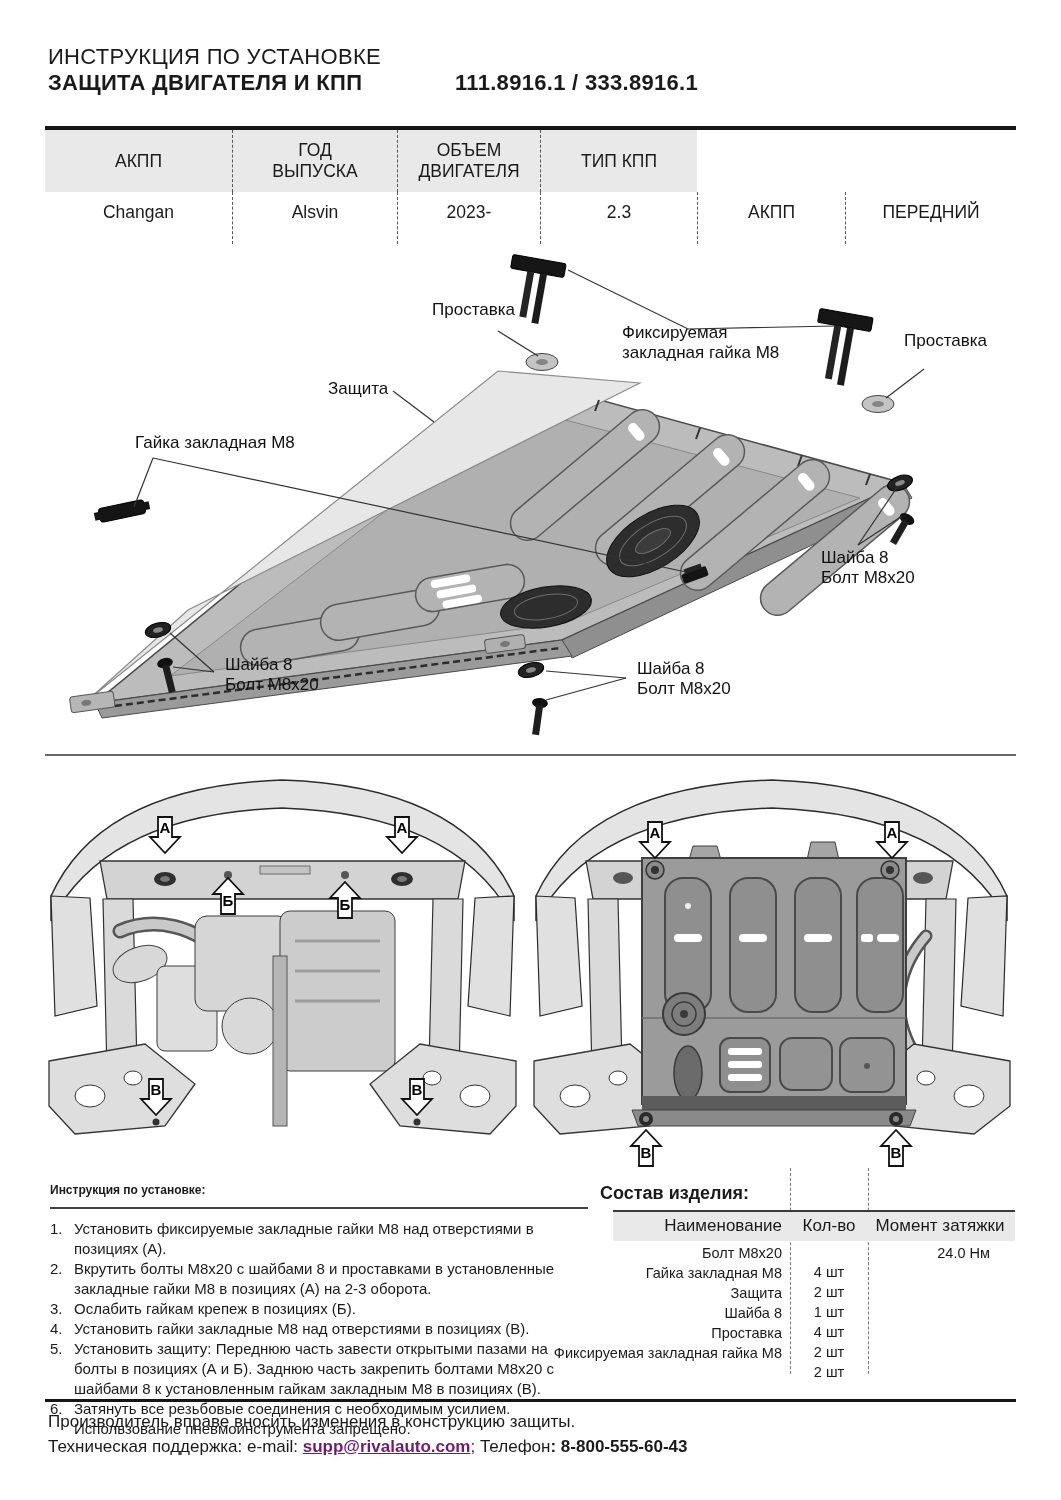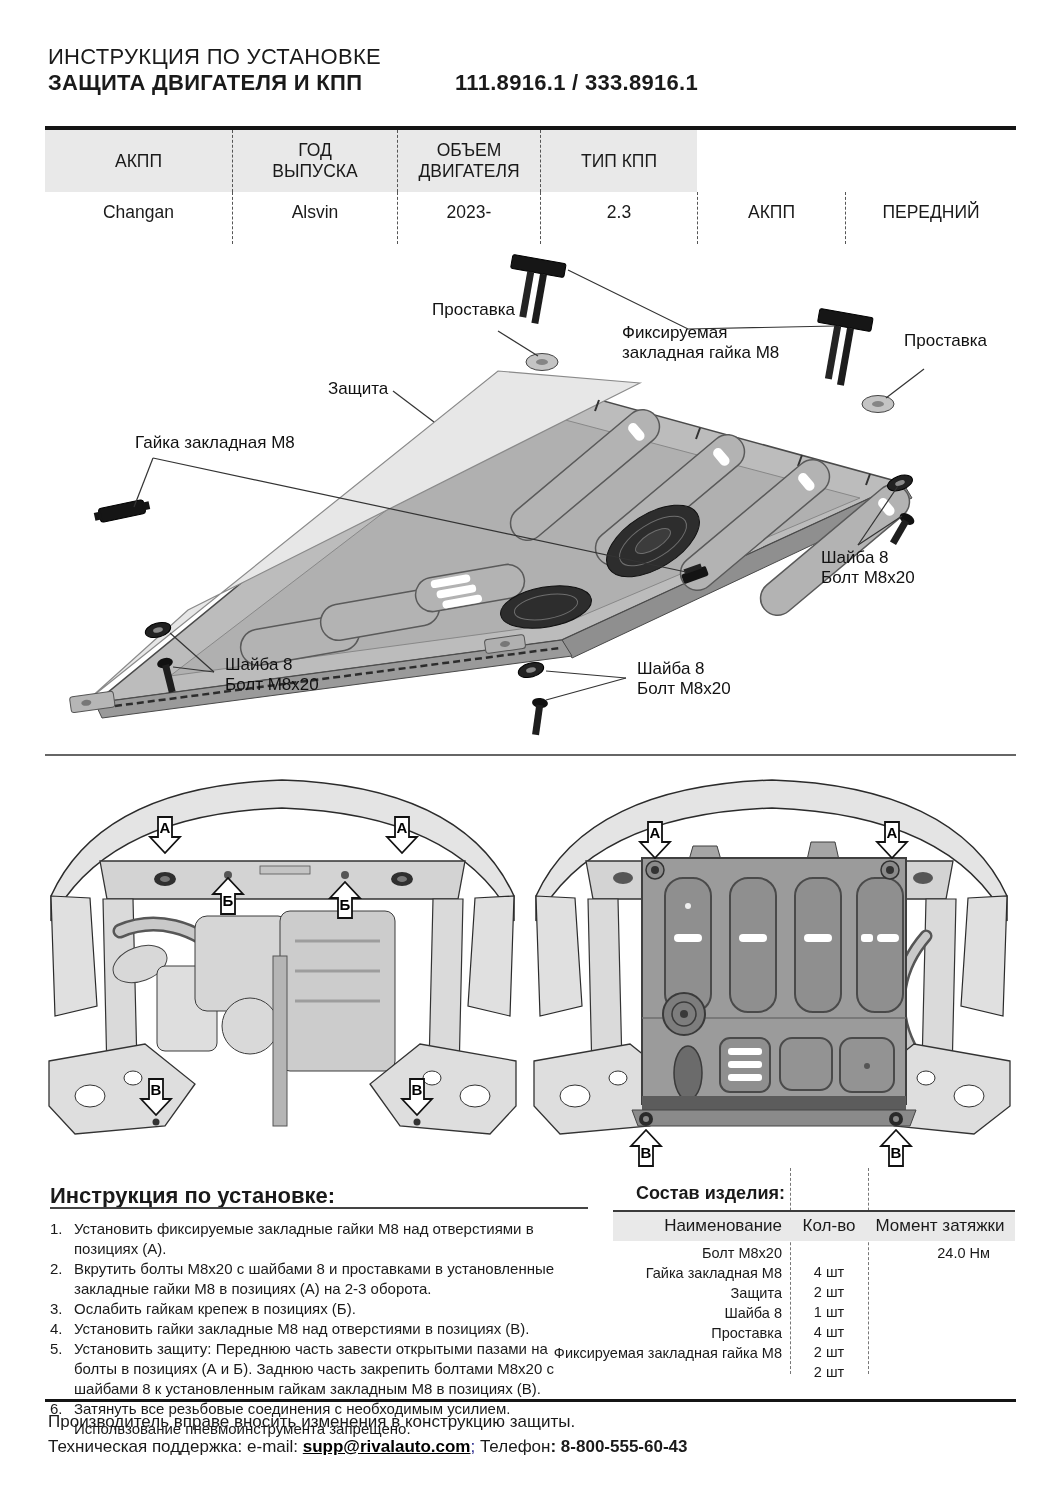--- a/index.html
+++ b/index.html
@@ -17,43 +17,43 @@
              justify-content:center;text-align:center;font-size:17.5px;line-height:21px;}
   .spec-grid .spec-cell:first-child{border-left:none;}
   .spec-h{height:62px;background:#e9e9e9;}
   .spec-v{height:52px;justify-content:flex-start;padding-top:10px;box-sizing:border-box;}
   
   .dlabel{position:absolute;font-size:17px;line-height:20px;color:#111;}
   
   .rule-mid{left:45px;top:754px;width:971px;border-top:2px solid #666;height:0;}
   .rule-thick{left:45px;top:1399px;width:971px;border-top:3px solid #151515;height:0;}
   
-  .ins-title{left:50px;top:1183px;font-size:22px;font-weight:bold;}
+  .ins-title{left:50px;top:1183px;font-size:12px;font-weight:bold;}
   .ins-rule{left:50px;top:1207px;width:538px;border-top:2px solid #444;height:0;}
   .ins-list{left:50px;top:1219px;width:540px;font-size:15px;line-height:20px;}
   .step{display:flex;}
   .step .num{width:24px;flex:none;}
   .step .txt{flex:1;}
   
-  .comp-title{left:636px;top:1183px;font-size:18px;font-weight:bold;}
+  .comp-title{left:600px;top:1183px;font-size:18px;font-weight:bold;}
   .comp{left:613px;top:1210px;width:402px;border-top:2px solid #3a3a3a;}
   .comp-head{position:relative;height:29px;background:#e9e9e9;font-size:17px;}
   .comp-head .hn{position:absolute;right:233px;top:4px;white-space:nowrap;}
   .comp-head .hq{position:absolute;left:181px;width:70px;top:4px;text-align:center;}
   .comp-head .ht{position:absolute;left:257px;width:140px;top:4px;text-align:center;}
   .comp-rows{padding-top:4px;}
   .comp-row{position:relative;height:20px;font-size:14.5px;}
   .comp-row .rn{position:absolute;right:233px;white-space:nowrap;}
   .comp-row .rq{position:absolute;left:196px;width:40px;text-align:center;margin-top:19px;}
   .comp-row .rt{position:absolute;left:277px;width:100px;text-align:right;}
   .dashv{position:absolute;top:1168px;height:206px;width:0;border-left:1px dashed #777;}
   
   .foot1{left:48px;top:1412px;font-size:17px;}
   .foot2{left:48px;top:1437px;font-size:17px;}
-  .email{color:#000000;font-weight:bold;text-decoration:underline;cursor:pointer;}
+  .email{color:#701a75;font-weight:bold;text-decoration:underline;cursor:pointer;}
   .semi{color:#2b2b8f;}
   .b{font-weight:bold;}
   
   .mk{font-family:"Liberation Sans",sans-serif;font-weight:bold;font-size:15px;fill:#000;text-anchor:middle;}
 </style>
 </head>
 <body>
 
 <div class="page">
 

